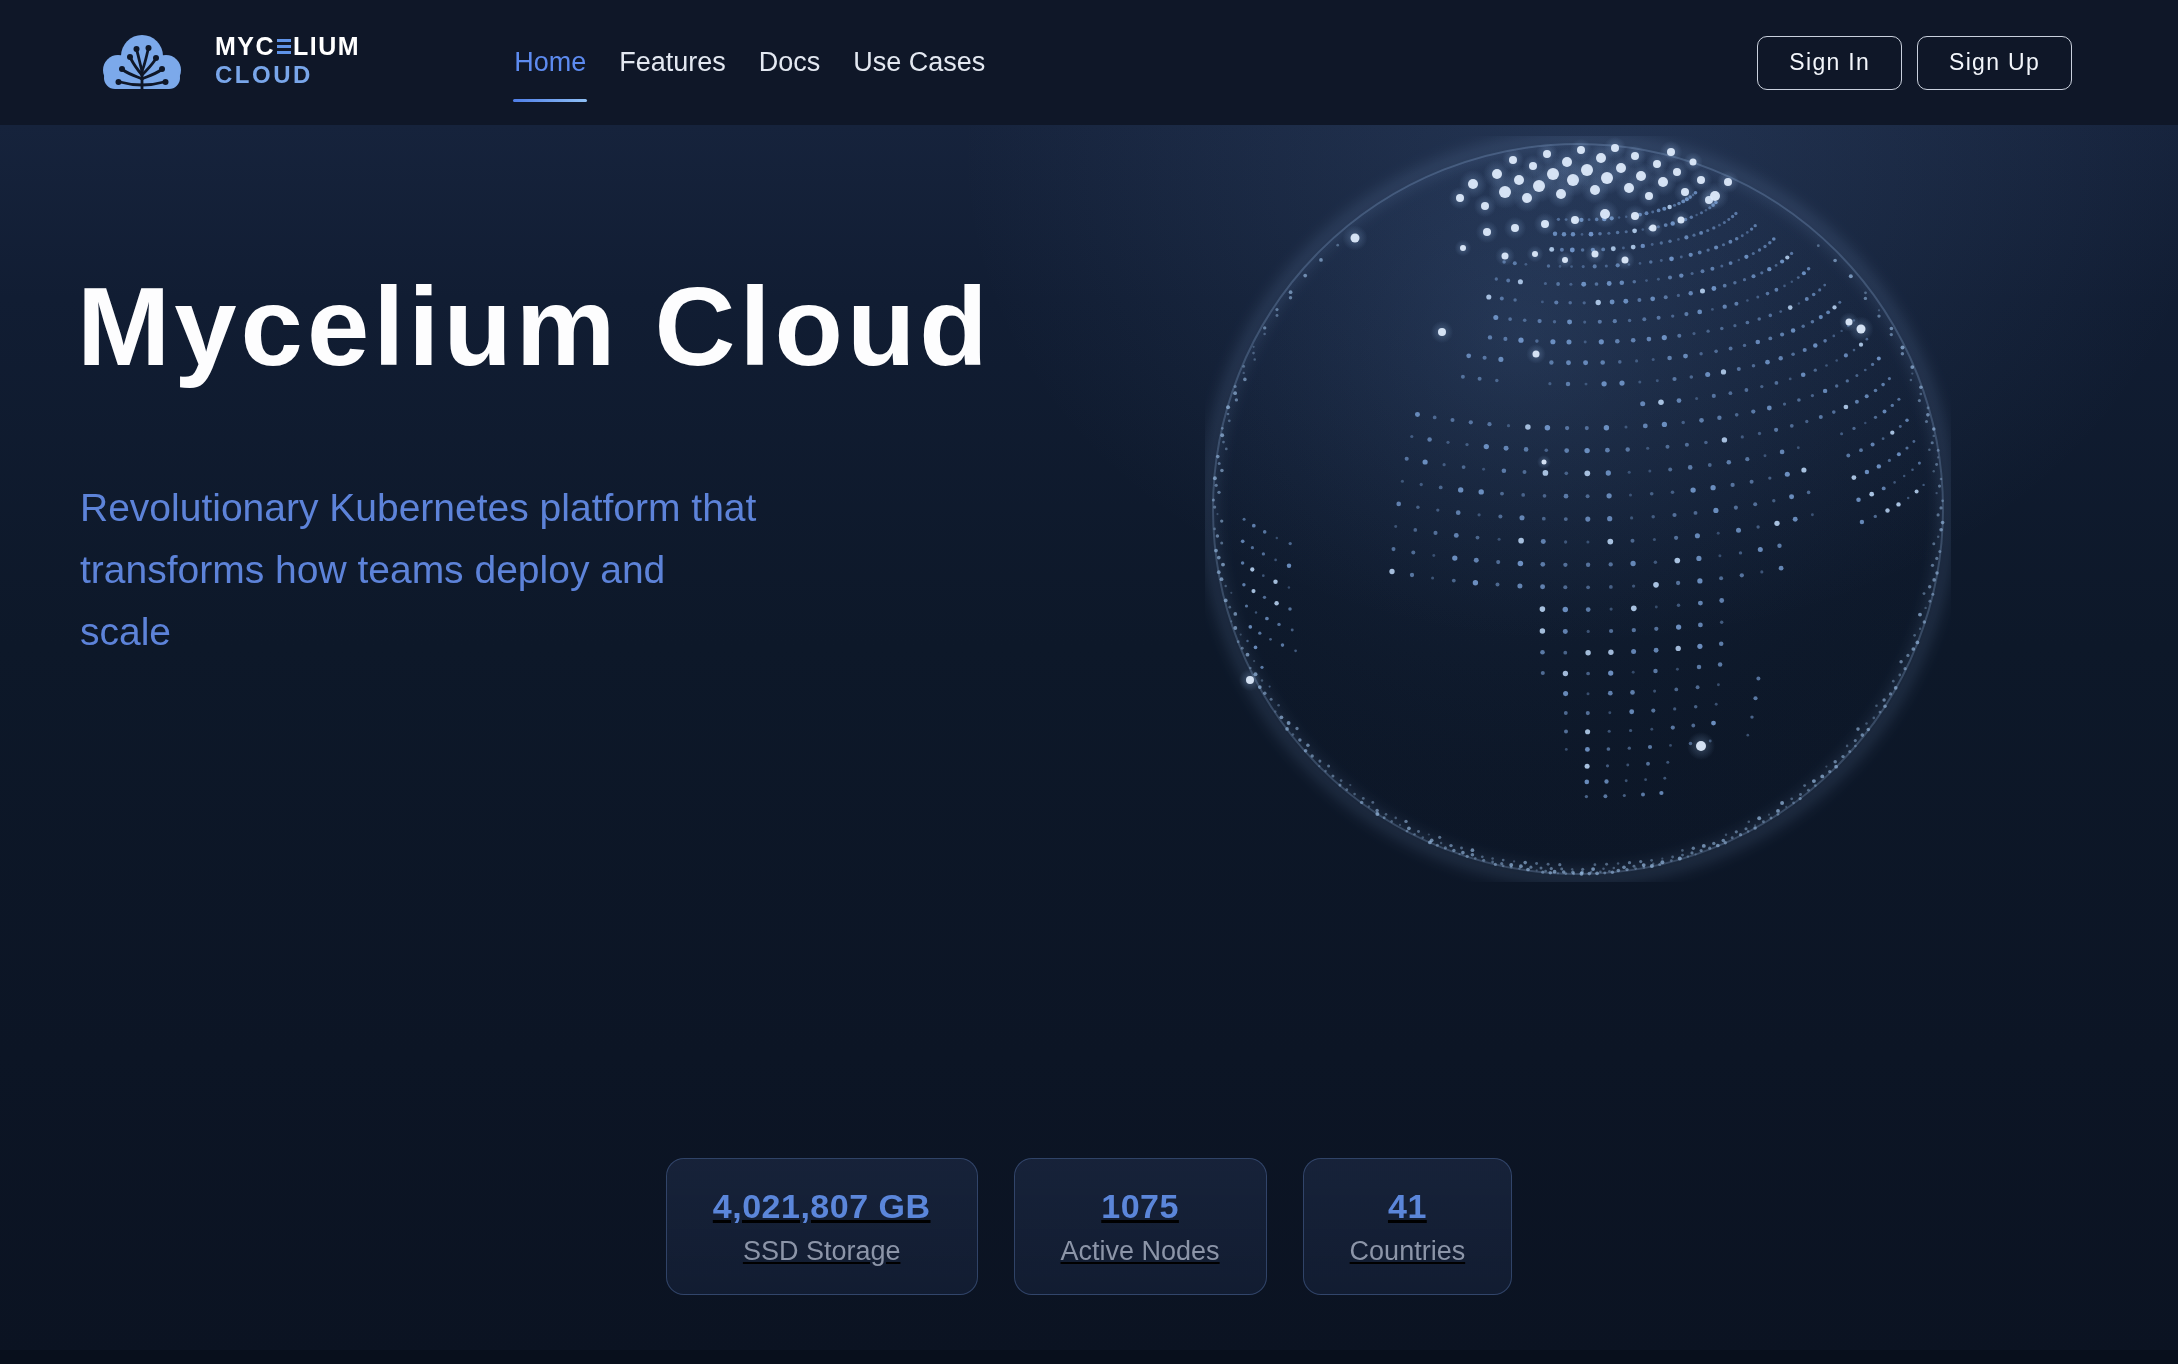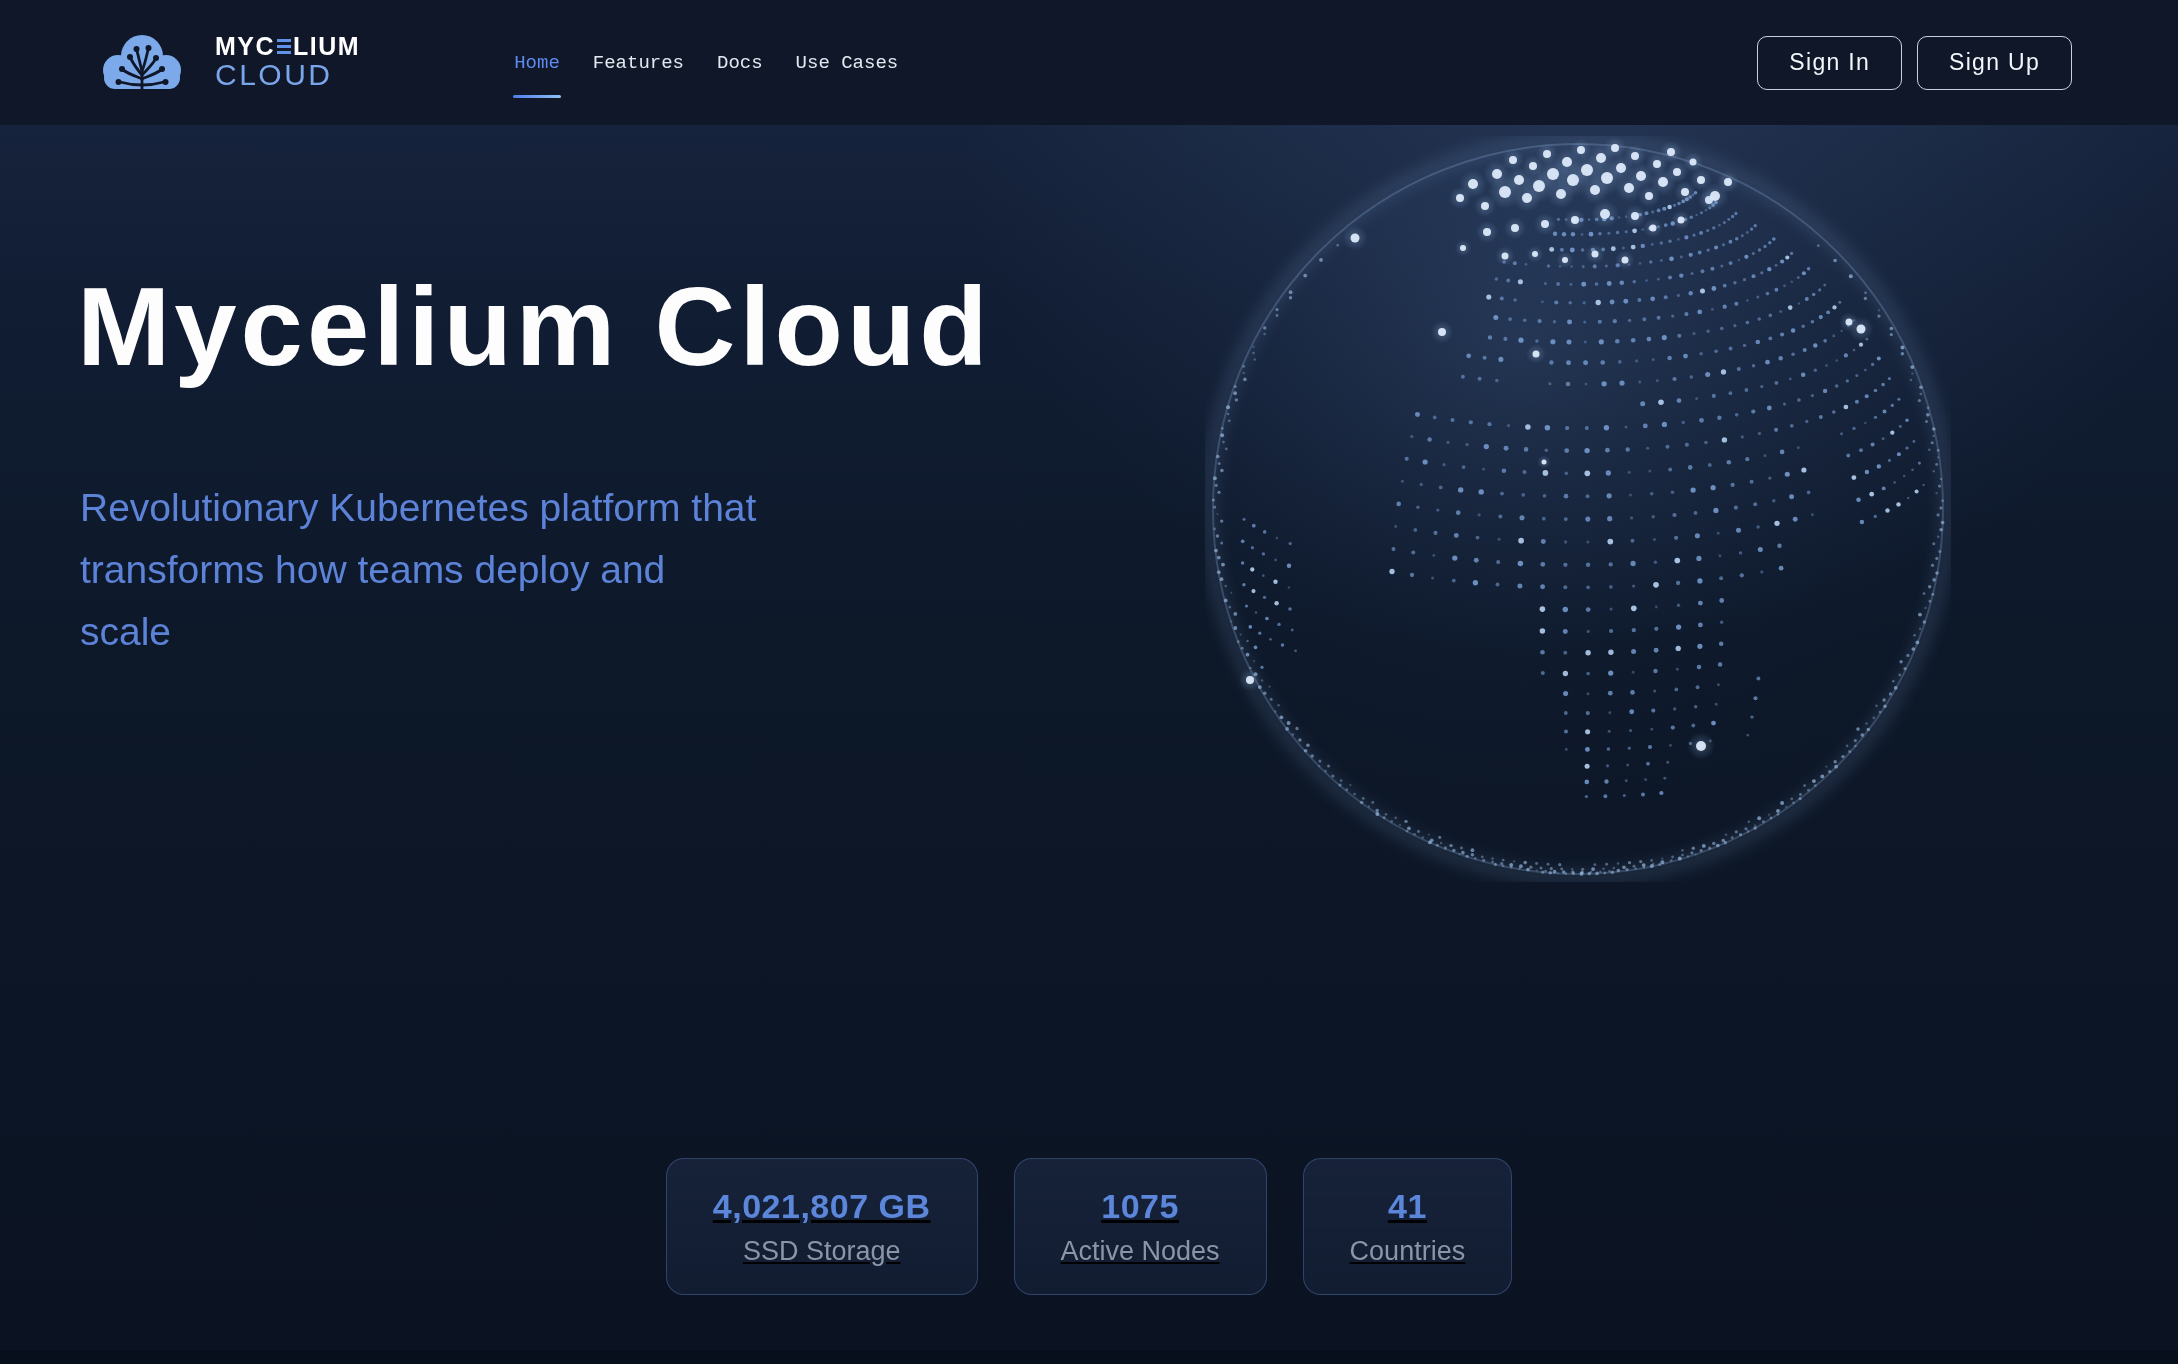--- a/index.html
+++ b/index.html
@@ -15,27 +15,26 @@
     background:#0f1728; display:flex; align-items:center;
     padding:0 106px 0 100px; z-index:5;
   }
   .brand { display:flex; align-items:center; cursor:pointer; }
   .brand-text { margin-left:31px; display:flex; flex-direction:column; }
   .brand-top { font-size:25px; font-weight:bold; color:#ffffff; letter-spacing:1.5px; line-height:26px; display:flex; align-items:center; }
   .ebars {
     display:inline-block; width:14px; height:15px; margin:0 2px;
     background:linear-gradient(#5f93e8 0 20%, transparent 20% 40%, #5f93e8 40% 60%, transparent 60% 80%, #5f93e8 80% 100%);
   }
-  .brand-bottom { font-size:30px; font-weight:normal; color:#79a6ea; letter-spacing:2.5px; line-height:34px; margin-top:-1px; }
+  .brand-bottom { font-size:24px; font-weight:bold; color:#79a6ea; letter-spacing:2.5px; line-height:34px; margin-top:-1px; }
 
   nav { display:flex; gap:31px; margin-left:153px; align-items:center; }
   nav a {
-    position:relative; font-size:19px; color:#e3e8f1; text-decoration:none; cursor:pointer;
+    position:relative; font-size:27px; color:#e3e8f1; text-decoration:none; cursor:pointer;
     padding:4px 1px;
-    font-family:Liberation Mono, monospace;
   }
   nav a.active { color:#5d8bf0; }
   nav a.active::after {
     content:""; position:absolute; left:0; right:0; bottom:-20px; height:3px; border-radius:2px;
     background:linear-gradient(90deg,#4f7ee8,#8fc0f5);
   }
 
   .auth { margin-left:auto; display:flex; gap:15px; }
   .auth button {
     background:transparent; border:1.5px solid rgba(228,235,246,0.88); border-radius:10px;

